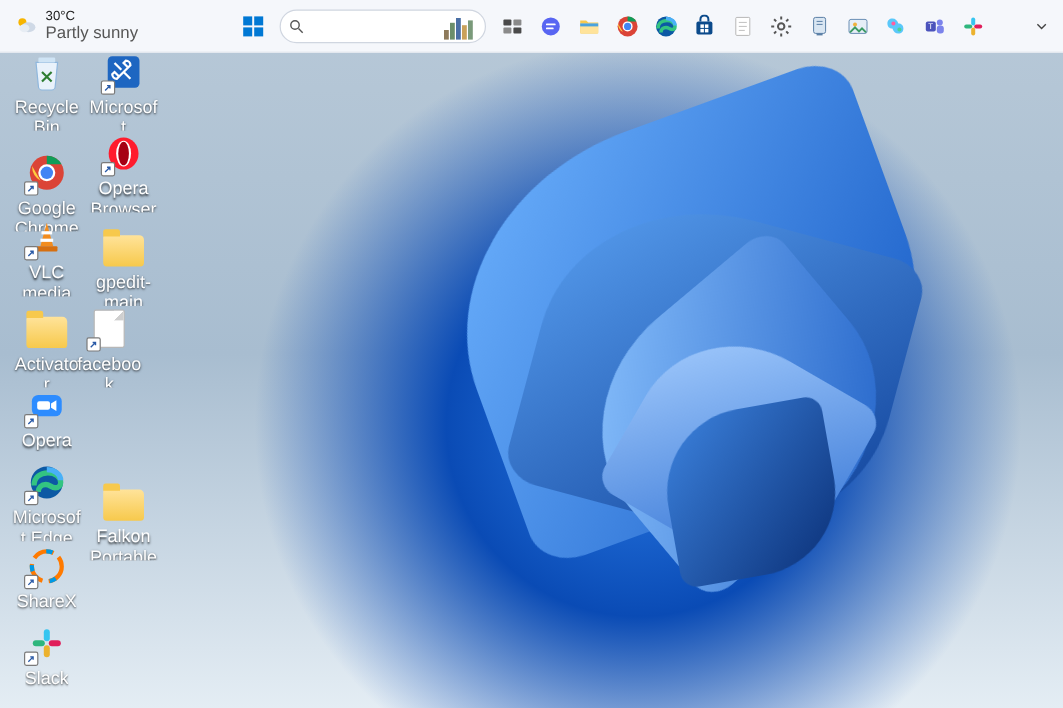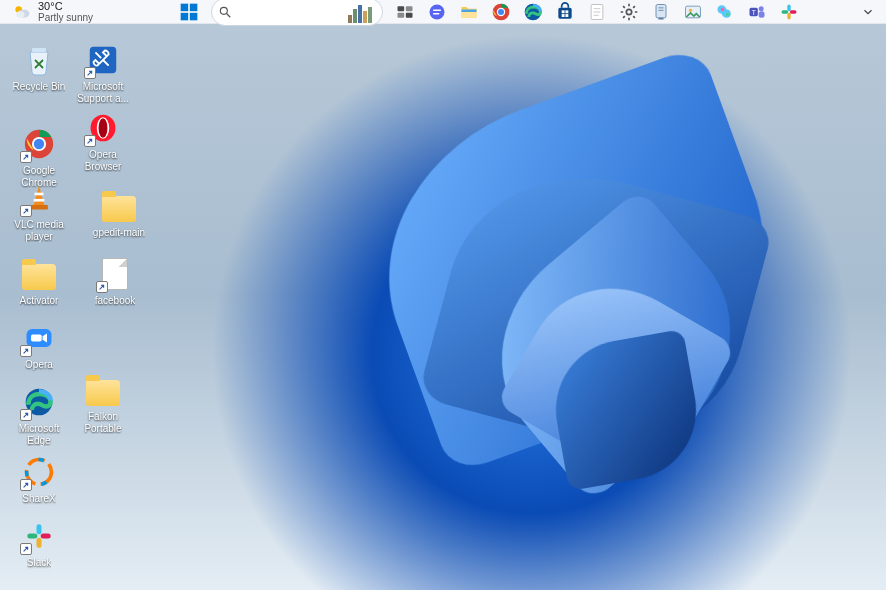--- a/index.html
+++ b/index.html
@@ -16,30 +16,30 @@
   .petal { position: absolute; border-radius: 50% 10% 50% 10%; filter: blur(0.3px); }
   .b1 { width: 520px; height: 480px; right: 40px; top: 60px; }
   .p1 { width: 380px; height: 320px; background: linear-gradient(135deg,#6fb4ff,#1559c4); transform: rotate(-20deg); left: 60px; top: 40px; }
   .p2 { width: 300px; height: 260px; background: linear-gradient(135deg,#5aa1f2,#0d3e96); transform: rotate(15deg); left: 120px; top: 120px; }
   .p3 { width: 240px; height: 210px; background: linear-gradient(135deg,#8ec5ff,#1e5fc6); transform: rotate(-40deg); left: 170px; top: 180px; }
   .p4 { width: 180px; height: 170px; background: linear-gradient(135deg,#a9d0ff,#2a6cd1); transform: rotate(30deg); left: 200px; top: 230px; }
   .p5 { width: 140px; height: 140px; background: linear-gradient(135deg,#3d84e0,#0a2f76); transform: rotate(-10deg); left: 230px; top: 280px; }
 
   
   .taskbar {
-    position: absolute; top: 0; left: 0; right: 0; height: 24px;
+    position: absolute; top: 0; left: 0; right: 0; height: 44px;
     background: #f5f7fb; display: flex; align-items: center;
     padding: 0 6px; gap: 8px; border-bottom: 1px solid #e2e6ee;
     z-index: 10;
   }
   .weather { display: flex; align-items: center; gap: 6px; cursor: pointer; padding: 2px 6px; border-radius: 4px; }
   .weather-icon { width: 20px; height: 20px; }
   .weather-text { display: flex; flex-direction: column; line-height: 1.1; }
   .weather-temp { font-size: 11px; color: #222; }
-  .weather-desc { font-size: 10px; color: #555; }
+  .weather-desc { font-size: 14px; color: #555; }
 
   .tb-spacer-l { width: 60px; }
 
   .start-button { width: 28px; height: 28px; display: flex; align-items: center; justify-content: center; border-radius: 4px; cursor: pointer; }
 
   .search {
     display: flex; align-items: center; height: 28px; width: 172px;
     background: #fff; border: 1px solid #d0d6e0; border-radius: 14px;
     padding: 0 6px; gap: 6px; cursor: text;
   }
@@ -65,21 +65,21 @@
     align-items: center; text-align: center; cursor: pointer; padding: 2px;
     border-radius: 3px;
   }
   .di .ico { width: 36px; height: 36px; position: relative; display: flex; align-items: center; justify-content: center; }
   .di .shortcut-arrow {
     position: absolute; bottom: -1px; left: -1px; width: 12px; height: 12px;
     background: #fff; border: 1px solid #7a7a7a; border-radius: 2px;
     display: flex; align-items: center; justify-content: center;
   }
   .di .lbl {
-    font-size: 10px; color: #fff; margin-top: 3px; line-height: 1.15;
+    font-size: 15px; color: #fff; margin-top: 3px; line-height: 1.15;
     text-shadow: 0 1px 2px rgba(0,0,0,.8); word-break: break-word;
     max-height: 28px; overflow: hidden;
   }
 
   .folder-shape {
     width: 34px; height: 26px; background: linear-gradient(#ffe39a,#f7c94c);
     border-radius: 2px 4px 3px 3px; position: relative; margin-top: 6px;
   }
   .folder-shape::before {
     content: ""; position: absolute; top: -5px; left: 0; width: 14px; height: 6px;
@@ -412,39 +412,39 @@
       </svg>
       <div class="shortcut-arrow">
         <svg viewBox="0 0 10 10" width="8" height="8">
             <path d="M2 8l5-5M4 3h3v3" stroke="#2a5aa7" stroke-width="1.4" fill="none"></path>
           </svg>
       </div>
     </div>
     <div class="lbl">Opera Browser</div>
   </div>
 
-  <div class="di" style="left:84px; top:146px;">
+  <div class="di" style="left:68px; top:146px;">
     <div class="ico">
         <div class="folder-shape"></div>
       </div>
     <div class="lbl">gpedit-main</div>
   </div>
 
-  <div class="di" style="left:80px; top:214px;">
+  <div class="di" style="left:56px; top:214px;">
     <div class="ico">
       <div class="file-shape"></div>
       <div class="shortcut-arrow">
         <svg viewBox="0 0 10 10" width="8" height="8">
             <path d="M2 8l5-5M4 3h3v3" stroke="#2a5aa7" stroke-width="1.4" fill="none"></path>
           </svg>
       </div>
     </div>
     <div class="lbl">facebook</div>
   </div>
 
-  <div class="di" style="left:68px; top:330px;">
+  <div class="di" style="left:68px; top:358px;">
     <div class="ico">
         <div class="folder-shape"></div>
       </div>
     <div class="lbl">Falkon Portable</div>
   </div>
 
 </div>
 
 </body></html>

